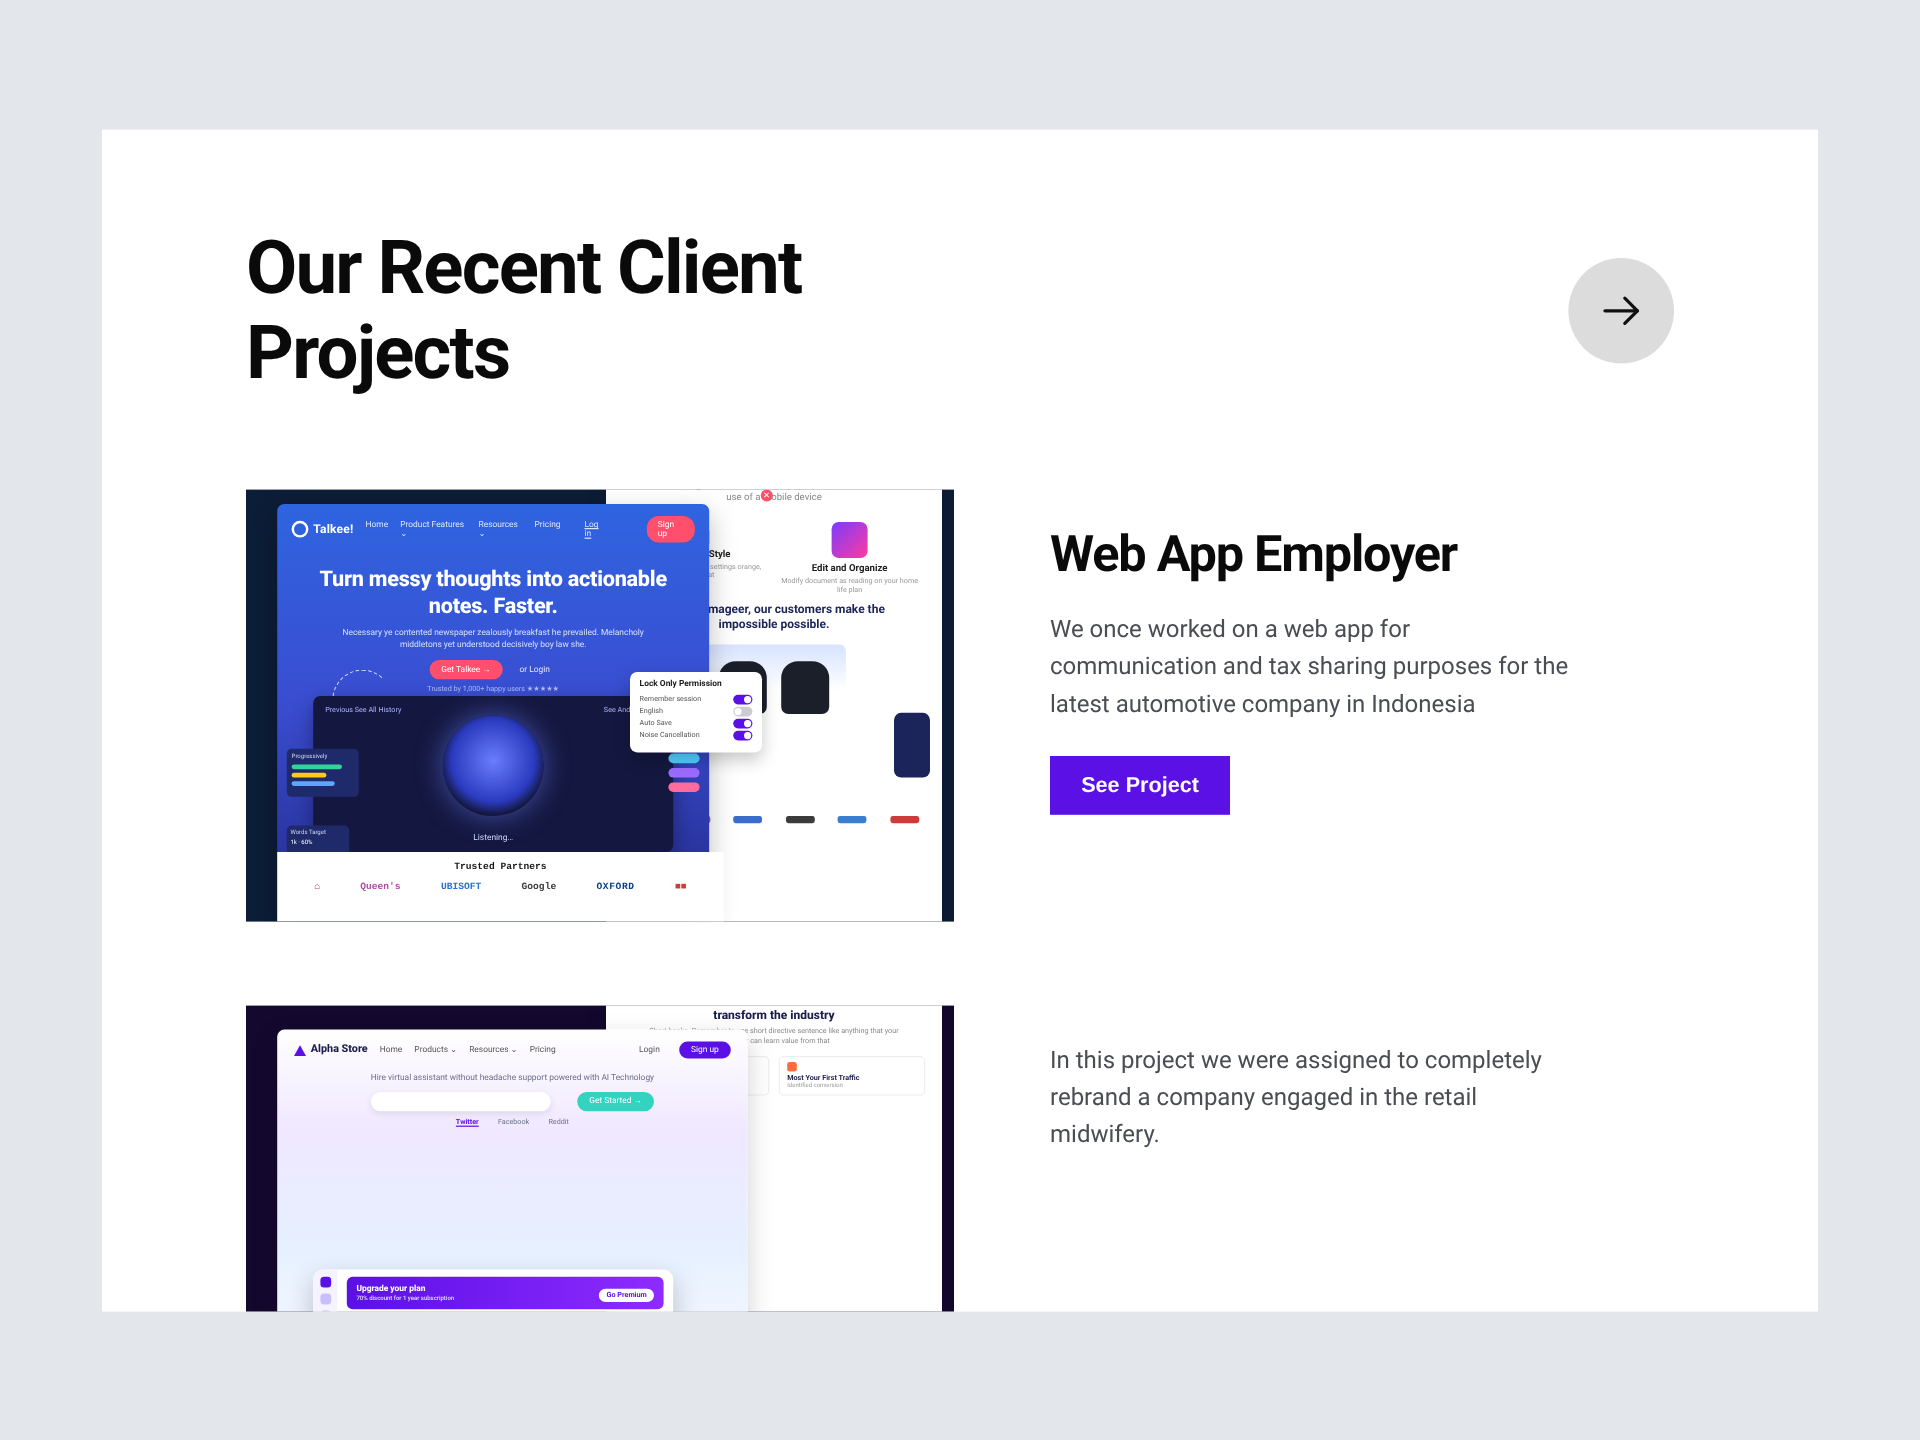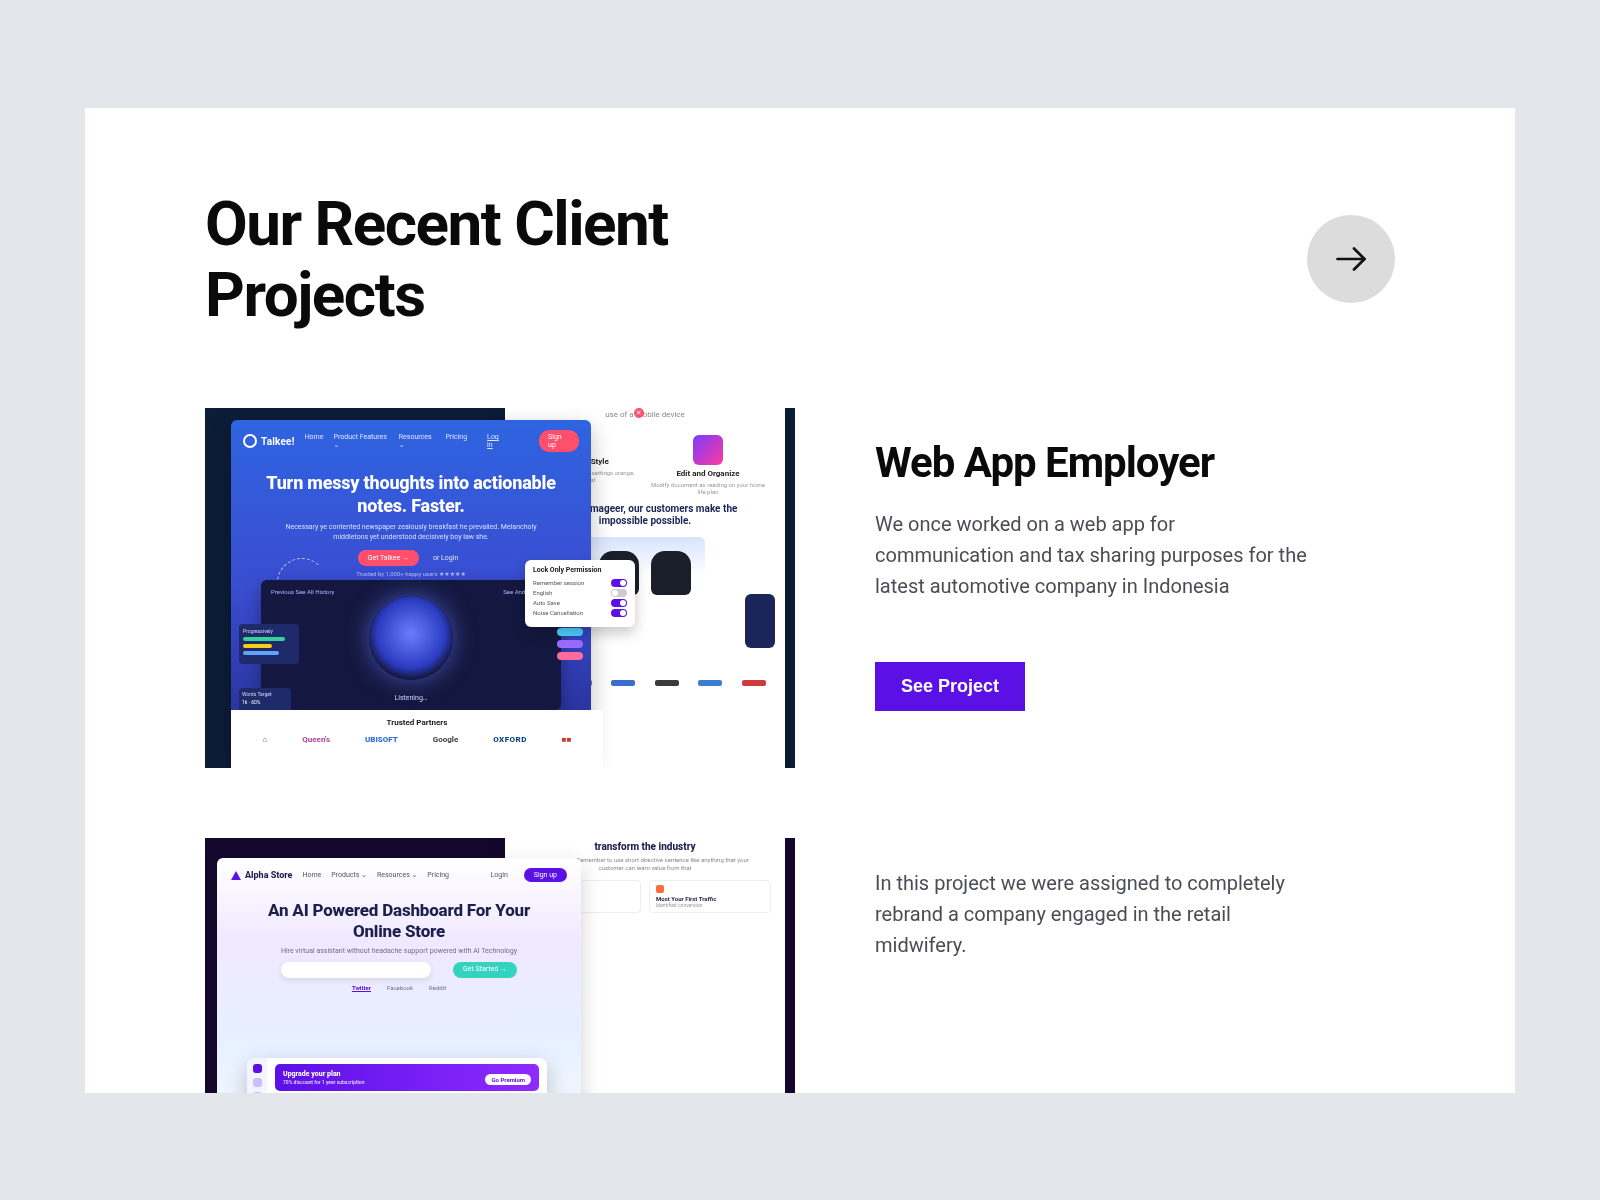--- a/index.html
+++ b/index.html
@@ -41,21 +41,21 @@
   .project-title {
     font-size:42px; font-weight:700; letter-spacing:-1px; color:#0a0a0a;
     margin-bottom:22px;
   }
   .project-desc {
     font-size:20px; line-height:1.55; color:#4a4d52; max-width:440px;
     margin-bottom:28px;
   }
   .cta-btn {
     display:inline-block; background:#5b10e6; color:#fff;
-    font-size:18px; font-weight:600; padding:14px 26px; border:none; cursor:pointer;margin-top:32px;
+    font-size:18px; font-weight:600; padding:14px 26px; border:none; cursor:pointer;
   }
 
   
   .t1-back {
     position:absolute; left:300px; top:-14px; width:280px; height:380px;
     background:#fff; border-radius:6px; box-shadow:0 6px 18px rgba(0,0,0,.12);
   }
   .t1-back-txt { font-size:8px; color:#888; text-align:center; padding:6px 24px; line-height:1.3; }
   .t1-back-row { display:flex; justify-content:space-around; padding:8px 14px 2px; }
   .mini-block { width:46%; }
@@ -143,20 +143,21 @@
     box-shadow:0 6px 14px rgba(0,0,0,.22); padding:6px 8px 8px;
   }
   .t1-settings-pop .h { font-size:7px; font-weight:700; color:#1a1a1a; margin-bottom:5px;}
   .t1-settings-pop .row { display:flex; justify-content:space-between; font-size:6px; color:#555; margin:2px 0;}
   .t1-settings-pop .toggle { width:16px; height:8px; border-radius:4px; background:#5b10e6; position:relative;}
   .t1-settings-pop .toggle::after{content:"";position:absolute;right:1px;top:1px;width:6px;height:6px;border-radius:50%;background:#fff;}
   .t1-settings-pop .toggle.off{background:#ccc;} .t1-settings-pop .toggle.off::after{left:1px;right:auto;}
   .t1-partners-band {
     position:absolute; left:26px; bottom:0; width:372px; height:58px; background:#fff;
     border-radius:0;
+    font-family:Liberation Mono, monospace;
   }
   .t1-partners-title { text-align:center; font-size:8px; color:#1a1a1a; font-weight:700; padding-top:8px;}
   .t1-partners-logos { display:flex; justify-content:space-around; align-items:center; padding:8px 14px 0; font-size:8px; }
   .t1-partners-logos span:nth-child(1){color:#b04747;font-weight:800;}
   .t1-partners-logos span:nth-child(2){color:#b04fa5;font-weight:800;}
   .t1-partners-logos span:nth-child(3){color:#2b6fd1;font-weight:800;}
   .t1-partners-logos span:nth-child(4){color:#3c4043;font-weight:700;}
   .t1-partners-logos span:nth-child(5){color:#0b3e8c;font-weight:800;letter-spacing:.5px;}
   .t1-partners-logos span:nth-child(6){color:#cf3b3b;font-weight:800;}
 
@@ -173,21 +174,21 @@
   .t2-stat .t { font-size:6px; color:#1b1f4d; font-weight:700; }
   .t2-stat .s { font-size:5px; color:#999; }
   .t2-bars2 { display:flex; gap:2px; align-items:flex-end; height:20px; margin-top:6px; }
   .t2-bars2 span{width:4px;background:#6b55ff;} 
   .t2-speed { border:1px solid #eee; border-radius:4px; margin-top:8px; padding:6px; }
   .t2-speed .t { font-size:7px; font-weight:800; color:#1b1f4d; text-align:center; }
   .t2-speed .box { width:18px;height:18px;border-radius:4px;background:#5b10e6;margin:4px auto 2px;}
   .t2-speed .line { width:1px;height:10px;background:#bbb;margin:0 auto; }
 
   .t2-front {
-    position:absolute; left:12px; top:20px; width:364px; height:300px;
+    position:absolute; left:26px; top:20px; width:392px; height:300px;
     background:linear-gradient(180deg,#fff 0%, #f0e8ff 28%, #e6f0ff 60%, #f8fbff 100%);
     border-radius:6px 6px 0 0; box-shadow:0 8px 22px rgba(0,0,0,.18);
   }
   .t2-nav { display:flex; align-items:center; gap:10px; padding:10px 14px; }
   .t2-logo { font-size:9px; font-weight:800; color:#1b1f4d; display:flex; align-items:center; gap:4px;}
   .t2-logo::before { content:""; width:0;height:0;border-left:5px solid transparent;border-right:5px solid transparent;border-bottom:9px solid #5b10e6;}
   .t2-nav-links { display:flex; gap:10px; font-size:7px; color:#555; }
   .t2-login2 { font-size:7px; color:#555; margin-right:6px;}
   .t2-signup2 { background:#5b10e6; color:#fff; font-size:7px; padding:3px 10px; border-radius:10px;}
   .t2-hero-title { font-size:17px; font-weight:800; color:#1b1f4d; text-align:center; padding:8px 46px 2px; line-height:1.25; letter-spacing:-.2px;}
@@ -391,21 +392,20 @@
           <span class="t2-nav-links">
             <span>Home</span>
             <span>Products ⌄</span>
             <span>Resources ⌄</span>
             <span>Pricing</span>
           </span>
           <span style="flex:1"></span>
           <span class="t2-login2">Login</span>
           <span class="t2-signup2">Sign up</span>
         </div>
-        <div class="t2-hero-title">An AI Powered Dashboard For Your Online Store</div>
         <div class="t2-hero-sub">Hire virtual assistant without headache support powered with AI Technology</div>
         <div class="t2-search-row">
           <span class="t2-search"></span>
           <span class="t2-search-btn">Get Started →</span>
         </div>
         <div class="t2-hero-tabs">
           <span class="on">Twitter</span>
           <span>Facebook</span>
           <span>Reddit</span>
         </div>

